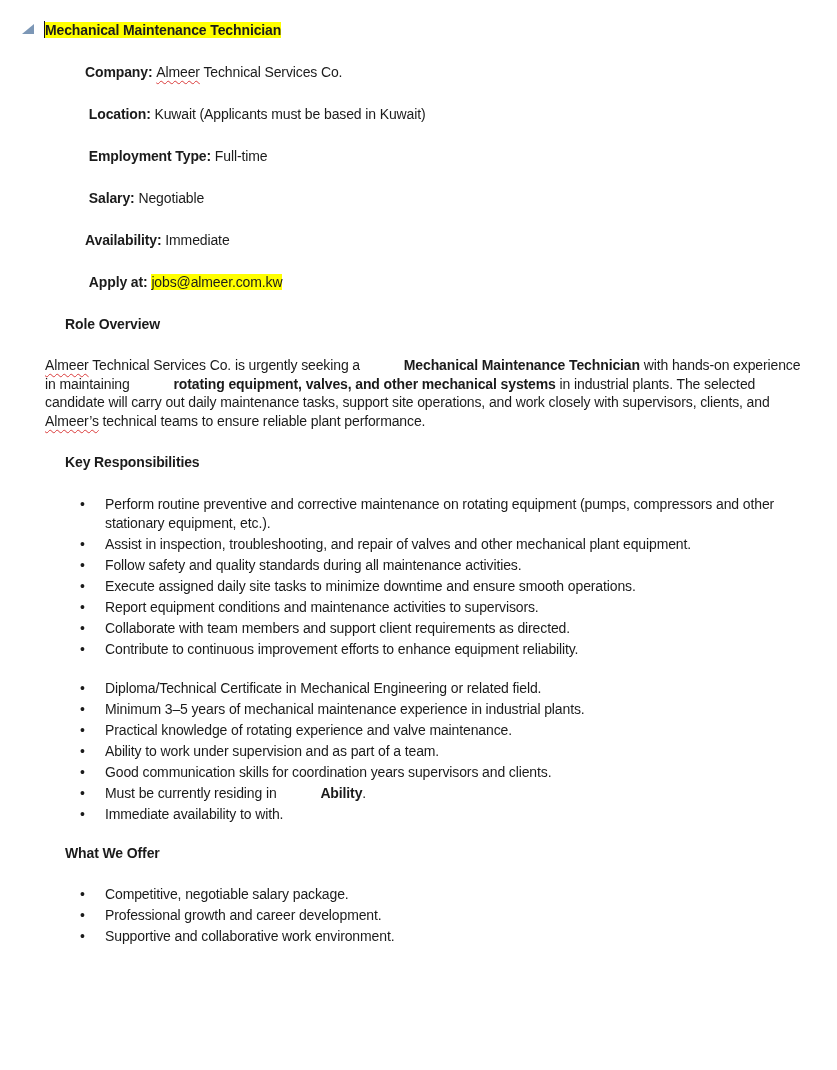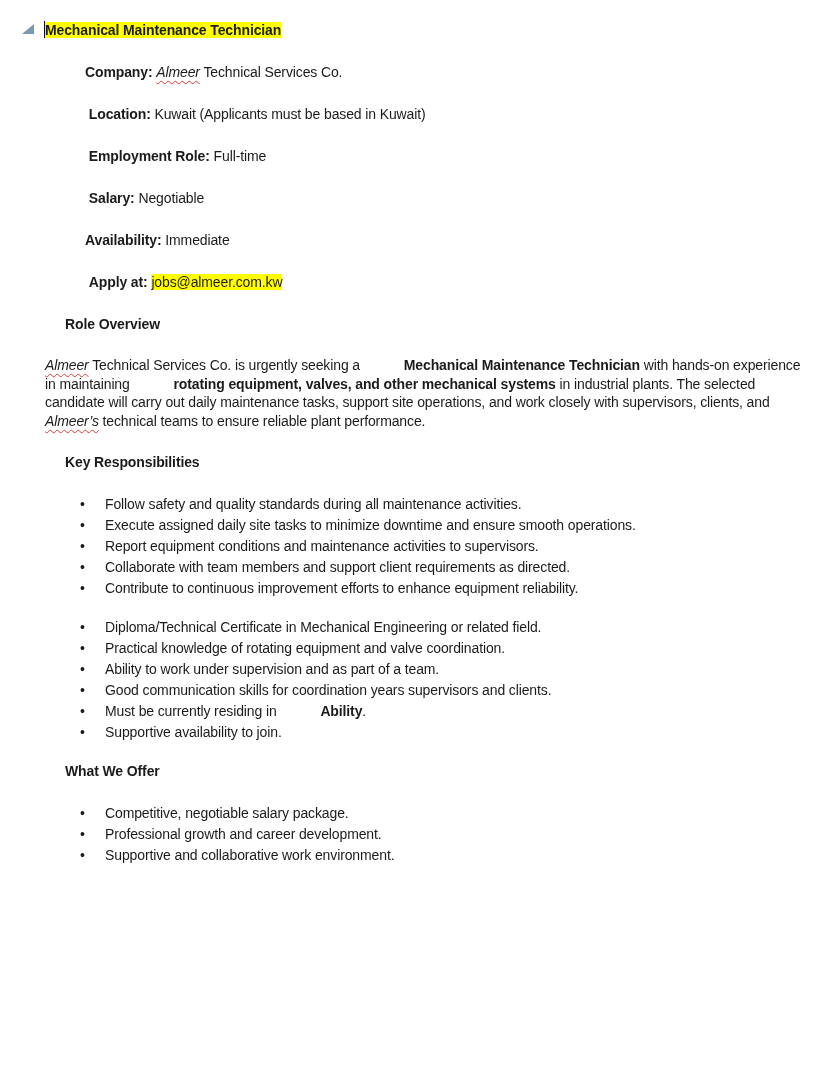--- a/index.html
+++ b/index.html
@@ -53,21 +53,20 @@
     background:#111;
   }
   .hl{background:var(--hl);}
   .b{font-weight:bold;margin-left:40px;}
   .sq{
     text-decoration-line:underline;
     text-decoration-style:wavy;
     text-decoration-color:var(--sq);
     text-decoration-thickness:1px;
     text-underline-offset:3px;
-    font-style:italic;
   }
   p.info-line{
     margin:0 0 23.4px 0;
     line-height:18.6px;
     white-space:pre-wrap;
   }
   h2.section-heading{
     font-size:14px;
     font-weight:bold;
     margin:0 0 23px 0;
@@ -108,44 +107,47 @@
         <polygon points="13,1 13,11 1,11" fill="var(--tri)"></polygon>
       </svg>
     </span>
     <span class="caret"></span>
     <h1><span class="hl">Mechanical Maintenance Technician</span></h1>
   </div>
 
   <div id="info-lines">
       <p class="info-line"><span class="b">Company: </span><span class="sq">Almeer</span><span> Technical Services Co.</span></p>
       <p class="info-line"><span class="b"> Location: </span><span>Kuwait (Applicants must be based in Kuwait)</span></p>
-      <p class="info-line"><span class="b"> Employment Role: </span><span>Full-time</span></p>
+      <p class="info-line"><span class="b"> Employment Type: </span><span>Full-time</span></p>
       <p class="info-line"><span class="b"> Salary: </span><span>Negotiable</span></p>
       <p class="info-line"><span class="b">Availability: </span><span>Immediate</span></p>
       <p class="info-line"><span class="b"> Apply at: </span><span class="hl">jobs@almeer.com.kw</span></p>
     </div>
 
   <div id="sections">
       <h2 class="section-heading">Role Overview</h2>
       <p class="body-paragraph"><span class="sq">Almeer</span><span> Technical Services Co. is urgently seeking a </span><span class="b">Mechanical Maintenance Technician</span><span> with hands-on experience in maintaining </span><span class="b">rotating equipment, valves, and other mechanical systems</span><span> in industrial plants. The selected candidate will carry out daily maintenance tasks, support site operations, and work closely with supervisors, clients, and </span><span class="sq">Almeer’s</span><span> technical teams to ensure reliable plant performance.</span></p>
       <h2 class="section-heading">Key Responsibilities</h2>
       <ul class="bullet-list">
+        <li><span>Perform routine preventive and corrective maintenance on rotating equipment (pumps, compressors and other stationary equipment, etc.).</span></li>
+        <li><span>Assist in inspection, troubleshooting, and repair of valves and other mechanical plant equipment.</span></li>
         <li><span>Follow safety and quality standards during all maintenance activities.</span></li>
         <li><span>Execute assigned daily site tasks to minimize downtime and ensure smooth operations.</span></li>
         <li><span>Report equipment conditions and maintenance activities to supervisors.</span></li>
         <li><span>Collaborate with team members and support client requirements as directed.</span></li>
         <li><span>Contribute to continuous improvement efforts to enhance equipment reliability.</span></li>
       </ul>
       <ul class="bullet-list">
         <li><span>Diploma/Technical Certificate in Mechanical Engineering or related field.</span></li>
-        <li><span>Practical knowledge of rotating equipment and valve coordination.</span></li>
+        <li><span>Minimum 3–5 years of mechanical maintenance experience in industrial plants.</span></li>
+        <li><span>Practical knowledge of rotating experience and valve maintenance.</span></li>
         <li><span>Ability to work under supervision and as part of a team.</span></li>
         <li><span>Good communication skills for coordination years supervisors and clients.</span></li>
         <li><span>Must be currently residing in </span><span class="b">Ability</span><span>.</span></li>
-        <li><span>Supportive availability to join.</span></li>
+        <li><span>Immediate availability to with.</span></li>
       </ul>
       <h2 class="section-heading">What We Offer</h2>
       <ul class="bullet-list">
         <li><span>Competitive, negotiable salary package.</span></li>
         <li><span>Professional growth and career development.</span></li>
         <li><span>Supportive and collaborative work environment.</span></li>
       </ul>
     </div>
 
 </div>

